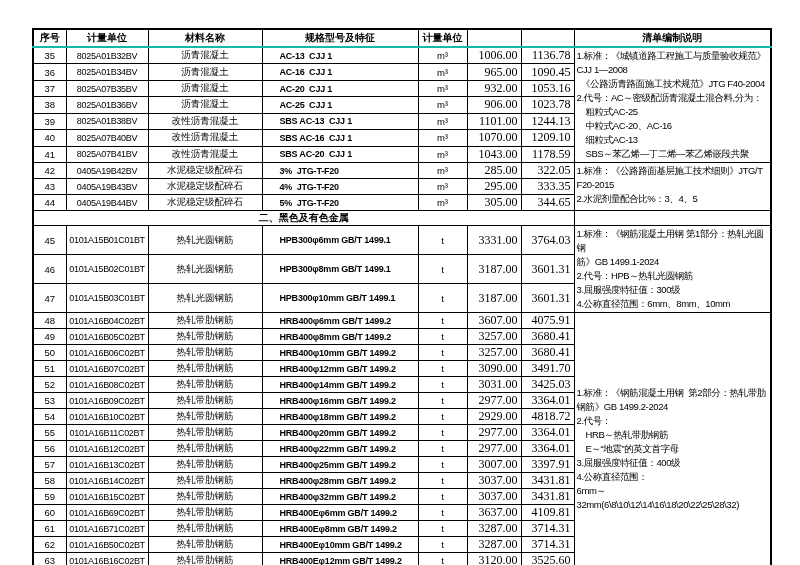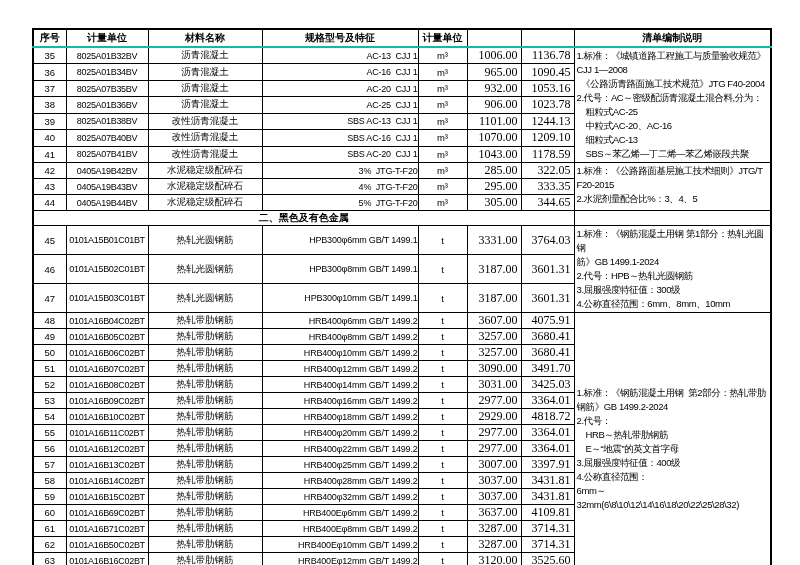--- a/index.html
+++ b/index.html
@@ -12,21 +12,21 @@
   }
   th,td{border:1px solid #000;padding:0;overflow:hidden;}
   thead th{
     height:16px;font-size:10px;font-weight:bold;text-align:center;
     border-bottom:2px solid #14b8a6;
   }
   td{font-size:9.5px;}
   
   td.c0,td.c1,td.c2,td.c4{text-align:center;}
   td.c1{font-size:9px;letter-spacing:-0.3px;}
-  td.c3{text-align:right;padding-left:10px;white-space:pre;font-size:9px;letter-spacing:-0.2px;}
+  td.c3{text-align:left;padding-left:17px;white-space:pre;font-size:9px;letter-spacing:-0.2px;font-weight:bold;}
   td.c5,td.c6{
     text-align:right;padding-right:3px;
     font-family:"Liberation Serif",serif;font-size:12px;
   }
   td.notes{
     text-align:left;vertical-align:top;padding:1px 2px;
     font-size:9.5px;line-height:14px;white-space:pre-wrap;
     letter-spacing:-0.4px;
   }
   td.notes.mid{vertical-align:middle;}

